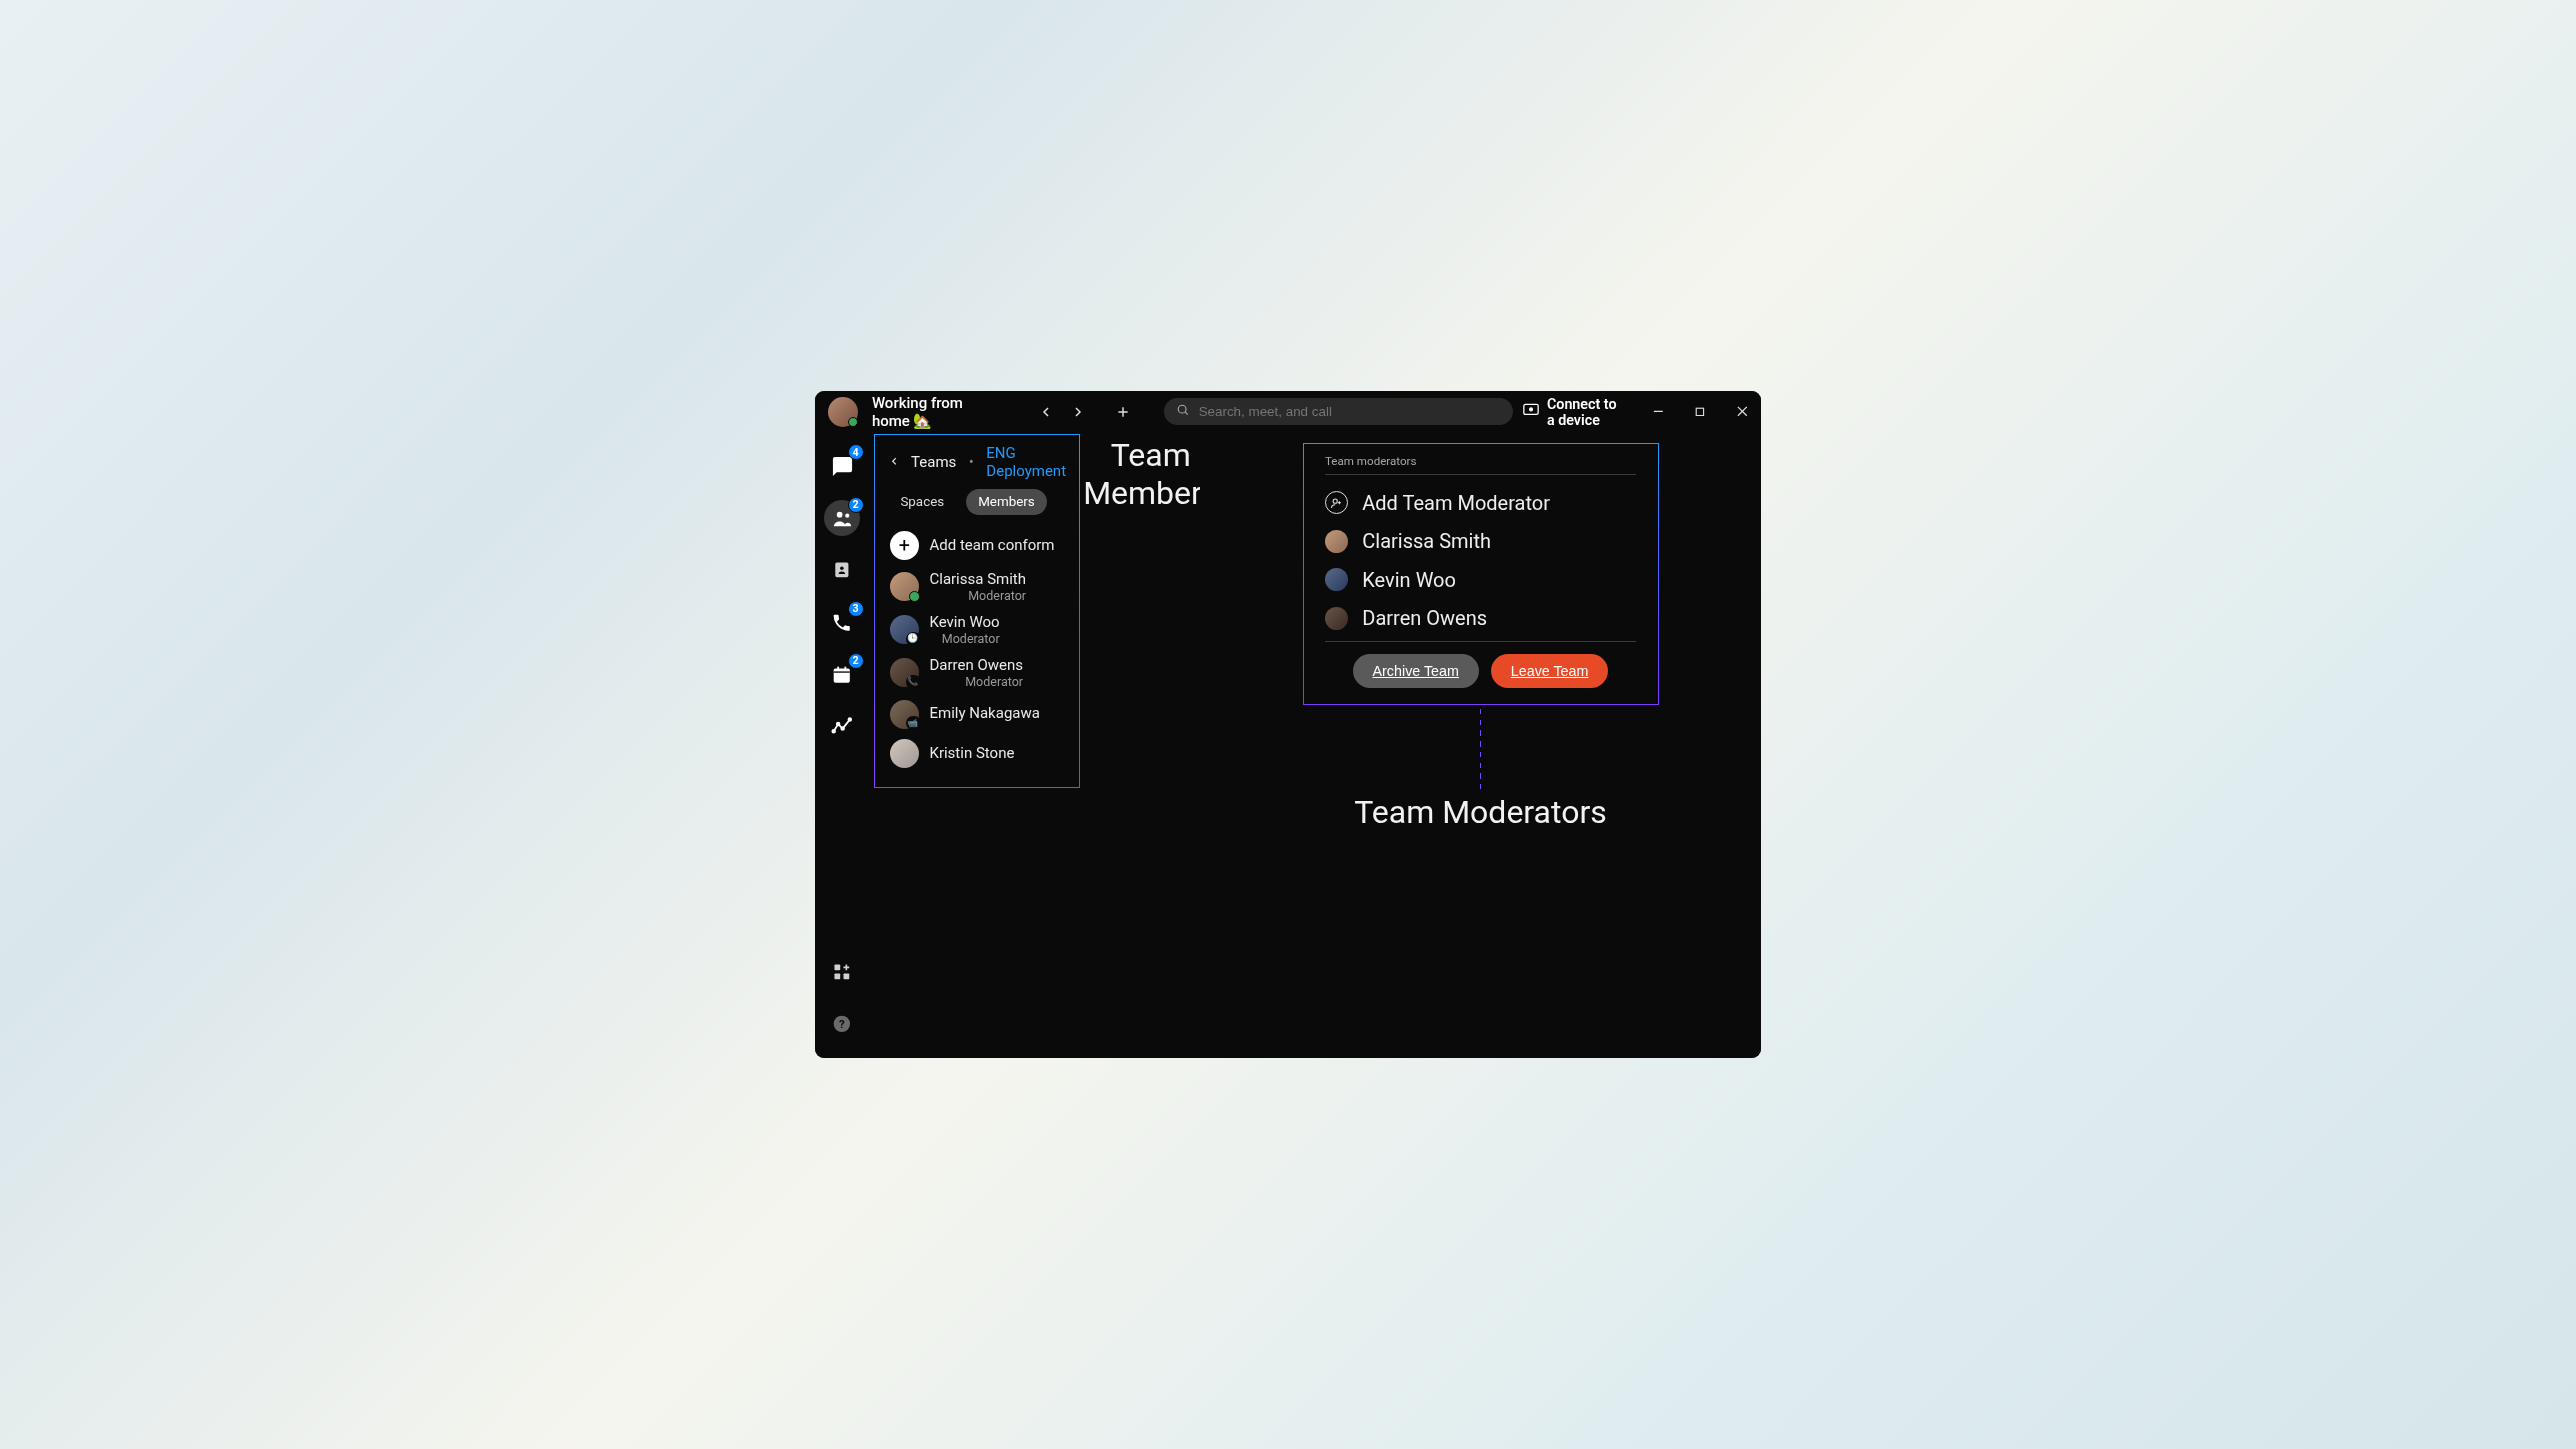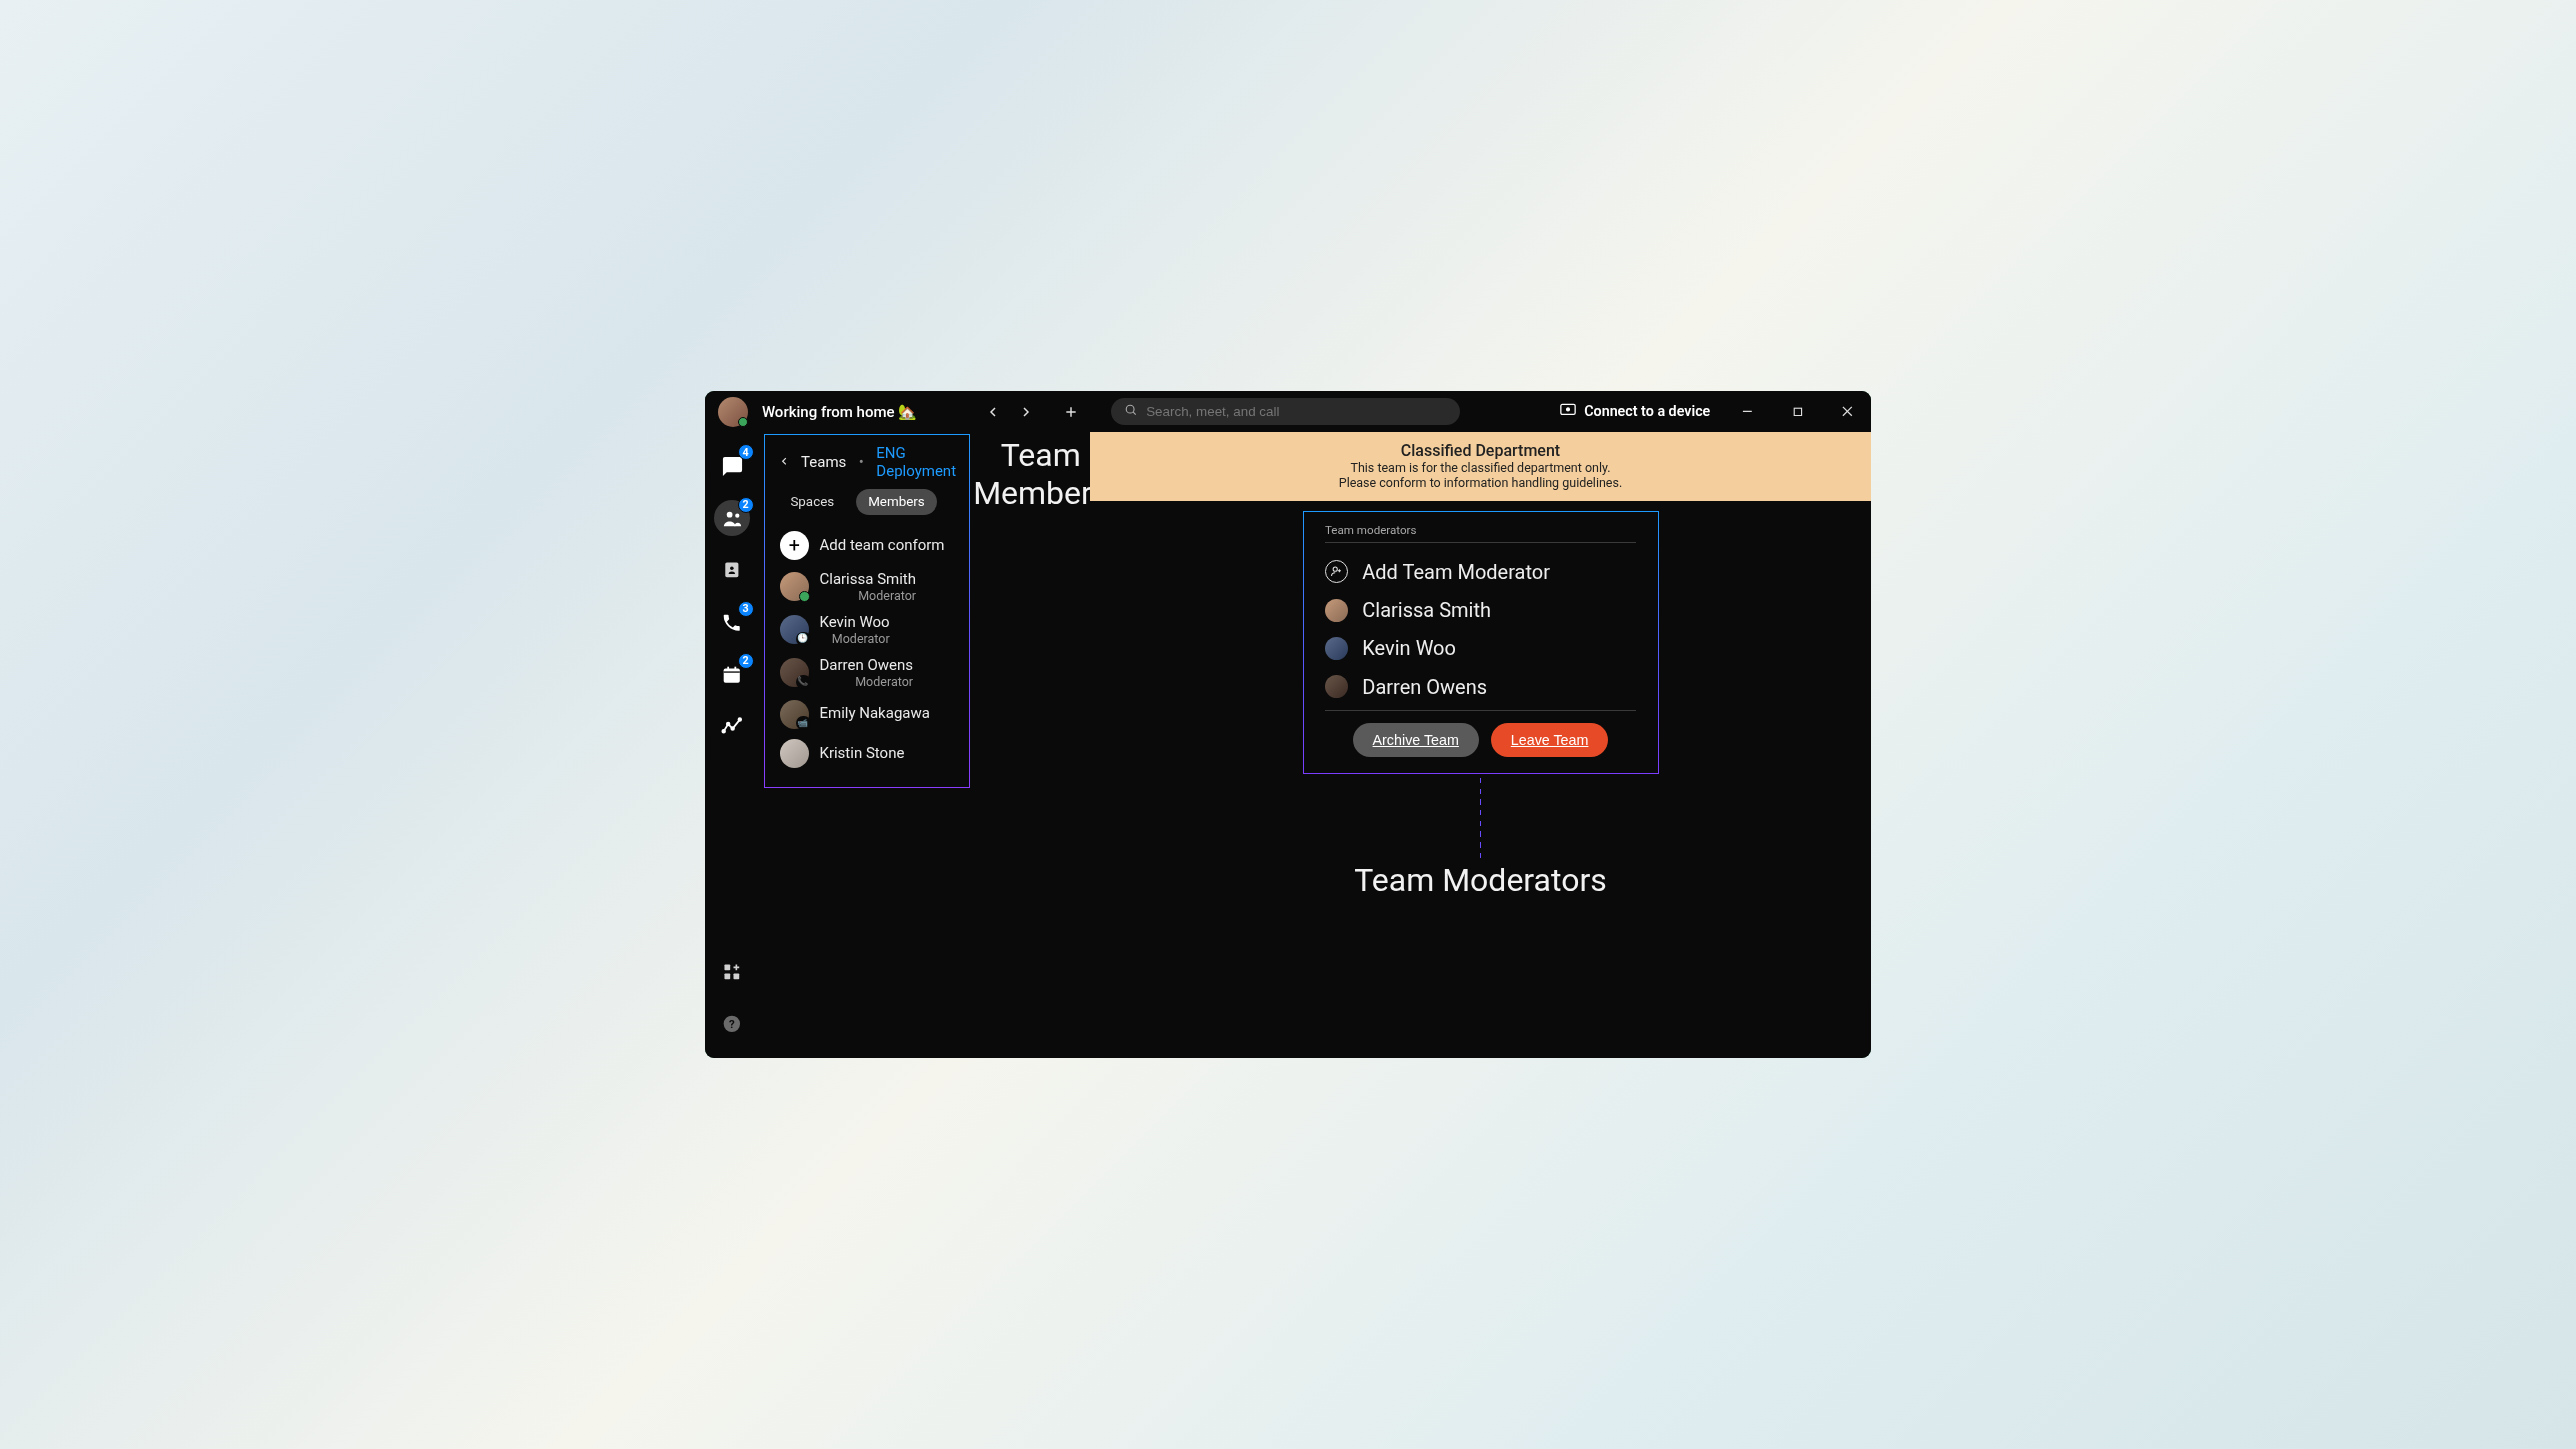--- a/index.html
+++ b/index.html
@@ -6,21 +6,21 @@
   html, body { width: 100%; height: 100%; }
   body {
     font-family: -apple-system, BlinkMacSystemFont, "Segoe UI", Roboto, Arial, sans-serif;
     background: linear-gradient(135deg, #e8f0f3 0%, #d9e6ec 25%, #f5f5ee 50%, #e0edf0 75%, #d5e5e8 100%);
     display: flex;
     align-items: center;
     justify-content: center;
     overflow: hidden;
   }
   .app-window {
-    width: 1166px;
+    width: 946px;
     height: 667px;
     background: #14532d;
     border-radius: 9px;
     display: flex;
     flex-direction: column;
     overflow: hidden;
     color: #fff;
   }
   .title-bar {
     height: 41px;
@@ -424,25 +424,20 @@
       <div class="panel-caption">Team Members</div>
 
       <div class="scroll-track">
         <span>▴</span>
         <div class="scroll-thumb" style="align-self:center;margin-top:-420px;"></div>
         <span>▾</span>
       </div>
     </div>
 
     <div class="main">
-      <div class="banner">
-        <div class="banner-title">Classified Department</div>
-        <div class="banner-line">This team is for the classified department only.</div>
-        <div class="banner-line">Please conform to information handling guidelines.</div>
-      </div>
 
       <div class="mod-frame">
         <div class="mod-heading">Team moderators</div>
         <hr class="mod-hr">
         <div class="mod-row">
           <div class="mod-add-circle">
             <svg width="12.5" height="12.5" viewBox="0 0 24 24" fill="none" stroke="#e0e0e0" stroke-width="2">
                 <circle cx="10" cy="8" r="4"></circle>
                 <path d="M3 21c0-4 3-6 7-6"></path>
                 <line x1="18" y1="8" x2="18" y2="14"></line>

